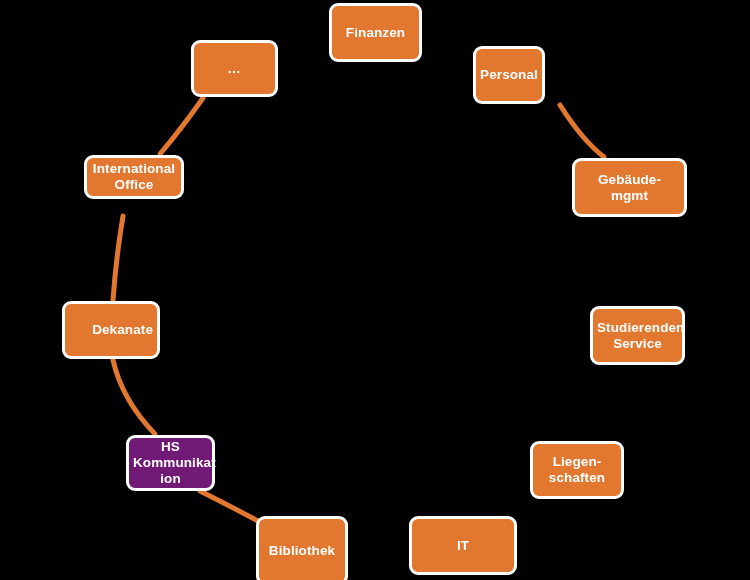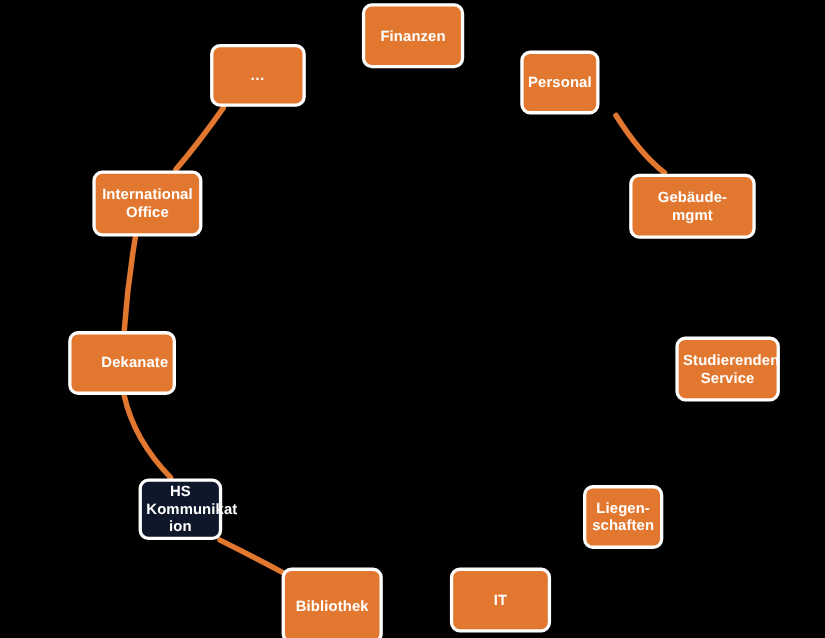--- a/index.html
+++ b/index.html
@@ -64,43 +64,43 @@
       <path d="M 200 491 Q 230 506 258 521" fill="none" stroke="#E2772F" stroke-width="5" stroke-linecap="round"></path>
     </svg>
 
   <div id="node-layer">
       <div class="node" style="left: 329px; top: 3px; width: 93px; height: 59px; background: rgb(226, 119, 47); border-color: rgb(255, 255, 255); color: rgb(255, 255, 255);">
         <span class="label">Finanzen</span>
       </div>
       <div class="node ellipsis" style="left: 191px; top: 40px; width: 87px; height: 57px; background: rgb(226, 119, 47); border-color: rgb(255, 255, 255); color: rgb(255, 255, 255);">
         <span class="label">…</span>
       </div>
-      <div class="node" style="left: 84px; top: 155px; width: 100px; height: 60px; background: rgb(226, 119, 47); border-color: rgb(255, 255, 255); color: rgb(255, 255, 255);">
+      <div class="node" style="left: 84px; top: 155px; width: 100px; height: 44px; background: rgb(226, 119, 47); border-color: rgb(255, 255, 255); color: rgb(255, 255, 255);">
         <span class="label">International
 Office</span>
       </div>
       <div class="node" style="left: 62px; top: 301px; width: 98px; height: 58px; background: rgb(226, 119, 47); border-color: rgb(255, 255, 255); color: rgb(255, 255, 255); text-align: right;">
         <span class="label">Dekanate</span>
       </div>
-      <div class="node" style="left: 126px; top: 435px; width: 76px; height: 56px; background: #0f172a; border-color: rgb(255, 255, 255); color: rgb(255, 255, 255);">
+      <div class="node" style="left: 126px; top: 435px; width: 89px; height: 56px; background: #701a75; border-color: rgb(255, 255, 255); color: rgb(255, 255, 255);">
         <span class="label">HS
 Kommunikat
 ion</span>
       </div>
       <div class="node" style="left: 256px; top: 516px; width: 92px; height: 69px; background: rgb(226, 119, 47); border-color: rgb(255, 255, 255); color: rgb(255, 255, 255);">
         <span class="label">Bibliothek</span>
       </div>
-      <div class="node" style="left: 409px; top: 516px; width: 92px; height: 59px; background: rgb(226, 119, 47); border-color: rgb(255, 255, 255); color: rgb(255, 255, 255);">
+      <div class="node" style="left: 409px; top: 516px; width: 108px; height: 59px; background: rgb(226, 119, 47); border-color: rgb(255, 255, 255); color: rgb(255, 255, 255);">
         <span class="label">IT</span>
       </div>
-      <div class="node" style="left: 530px; top: 441px; width: 73px; height: 58px; background: rgb(226, 119, 47); border-color: rgb(255, 255, 255); color: rgb(255, 255, 255);">
+      <div class="node" style="left: 530px; top: 441px; width: 94px; height: 58px; background: rgb(226, 119, 47); border-color: rgb(255, 255, 255); color: rgb(255, 255, 255);">
         <span class="label">Liegen-
 schaften</span>
       </div>
-      <div class="node" style="left: 590px; top: 306px; width: 95px; height: 59px; background: rgb(226, 119, 47); border-color: rgb(255, 255, 255); color: rgb(255, 255, 255); margin-left: 24px;">
+      <div class="node" style="left: 590px; top: 306px; width: 95px; height: 59px; background: rgb(226, 119, 47); border-color: rgb(255, 255, 255); color: rgb(255, 255, 255);">
         <span class="label">Studierenden
 Service</span>
       </div>
       <div class="node" style="left: 572px; top: 158px; width: 115px; height: 59px; background: rgb(226, 119, 47); border-color: rgb(255, 255, 255); color: rgb(255, 255, 255);">
         <span class="label">Gebäude-
 mgmt</span>
       </div>
       <div class="node" style="left: 473px; top: 46px; width: 72px; height: 58px; background: rgb(226, 119, 47); border-color: rgb(255, 255, 255); color: rgb(255, 255, 255);">
         <span class="label">Personal</span>
       </div>

